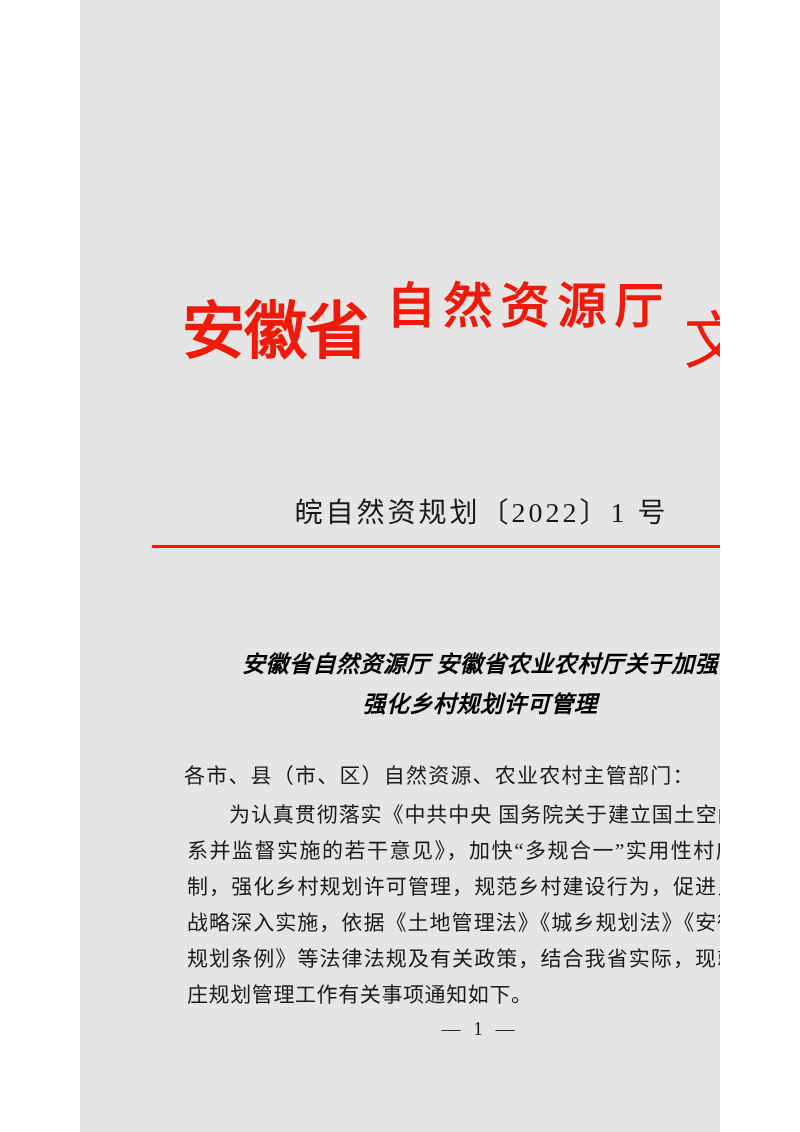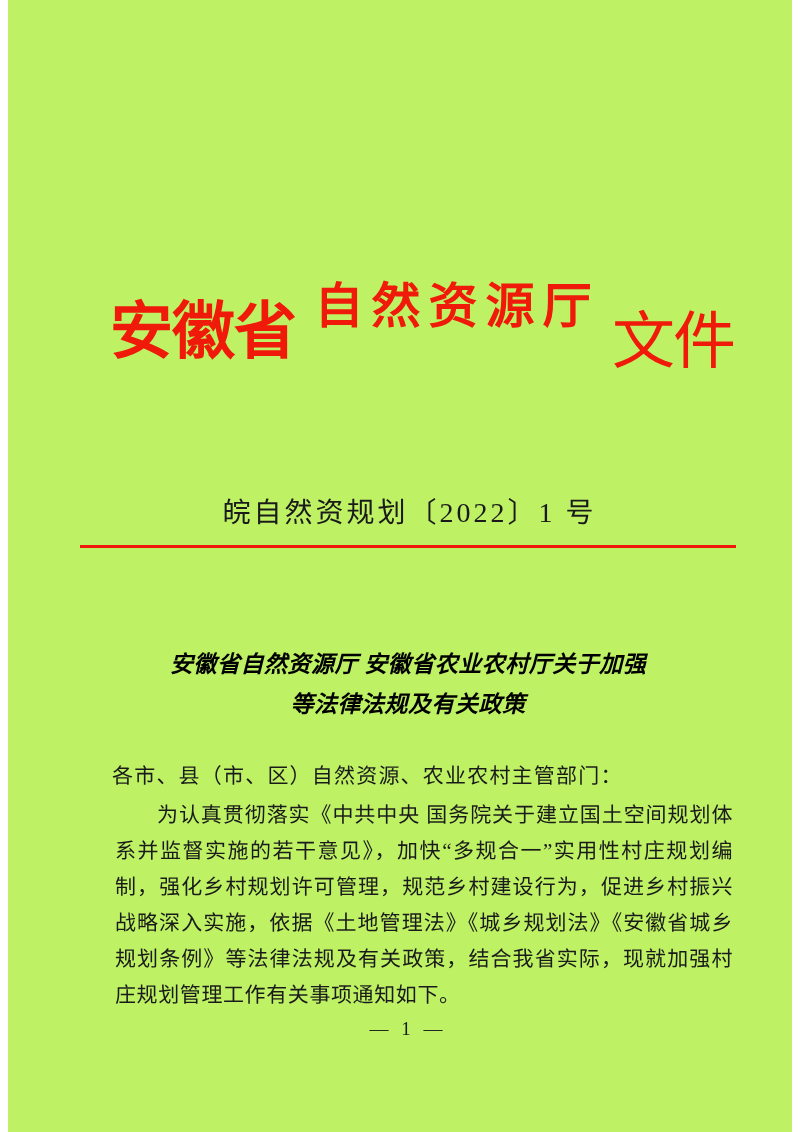--- a/index.html
+++ b/index.html
@@ -4,24 +4,24 @@
 <title>安徽省自然资源厅 安徽省农业农村厅文件</title>
 <style>
   html, body {
     margin: 0;
     padding: 0;
     background: #ffffff;
   }
 
   .page {
     position: relative;
-    width: 784px;
+    width: 640px;
     height: 1132px;
     margin: 0 auto;
-    background: #bef264;
+    background: #e5e5e5;
     overflow: hidden;
     font-family: "Liberation Serif", "DejaVu Serif", serif;
     -webkit-font-smoothing: antialiased;
   }
 
   
   .masthead {
     position: absolute;
     left: 72px;
     top: 258px;
@@ -178,21 +178,21 @@
 
     <div class="masthead-doctype">文件</div>
   </div>
 
   <div class="doc-number">皖自然资规划〔2022〕1 号</div>
 
   <div class="red-rule"></div>
 
   <div class="doc-title">
     <span class="doc-title-line">安徽省自然资源厅 安徽省农业农村厅关于加强</span>
-    <span class="doc-title-line">等法律法规及有关政策</span>
+    <span class="doc-title-line">强化乡村规划许可管理</span>
   </div>
 
   <div class="doc-body">
     <span class="salutation">各市、县（市、区）自然资源、农业农村主管部门：</span>
     <p class="body-para">为认真贯彻落实《中共中央 国务院关于建立国土空间规划体系并监督实施的若干意见》，加快“多规合一”实用性村庄规划编制，强化乡村规划许可管理，规范乡村建设行为，促进乡村振兴战略深入实施，依据《土地管理法》《城乡规划法》《安徽省城乡规划条例》等法律法规及有关政策，结合我省实际，现就加强村庄规划管理工作有关事项通知如下。</p>
   </div>
 
   <div class="page-number">— 1 —</div>
 
 </div>

